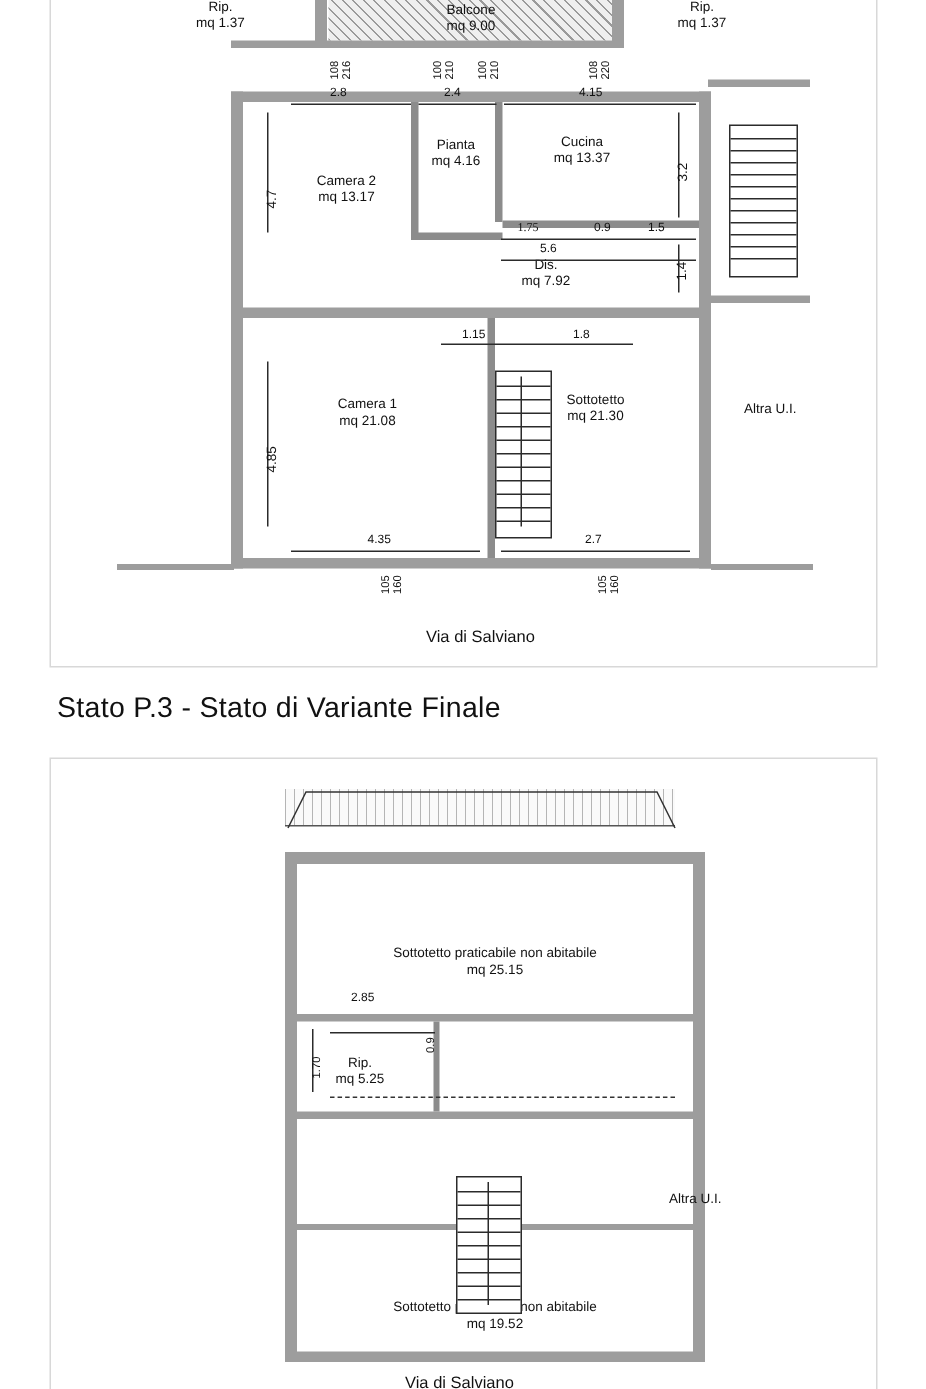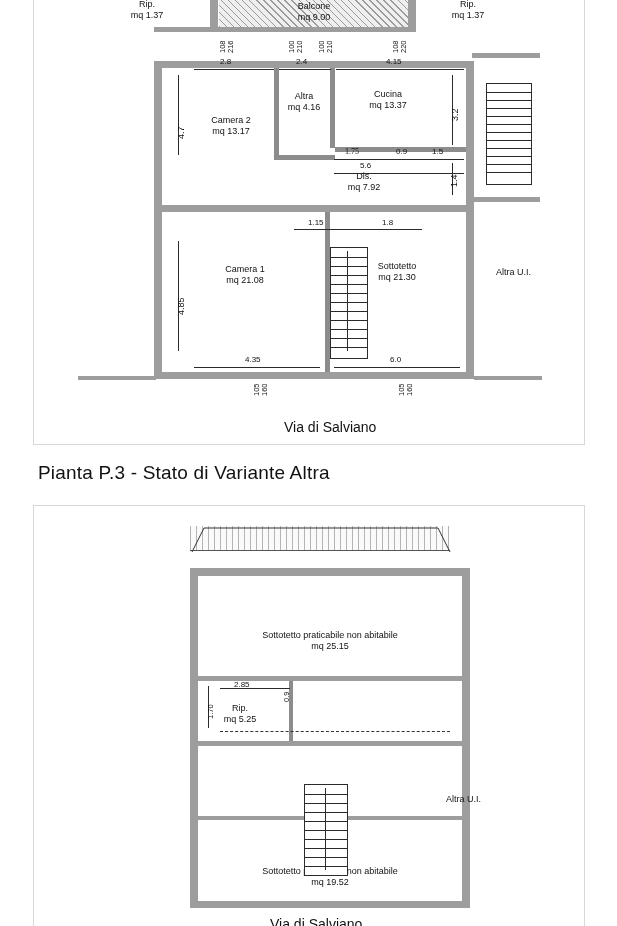--- a/index.html
+++ b/index.html
@@ -26,21 +26,21 @@
   .thinl{position:absolute;background:#555;}
   .dash{position:absolute;border-top:1px dashed #333;}
   .lbl{position:absolute;font-size:9px;color:#111;text-align:center;line-height:1.25;white-space:nowrap;}
   .lbl-l{position:absolute;font-size:9px;color:#111;line-height:1.25;white-space:nowrap;}
   .dim{position:absolute;font-size:8px;color:#111;white-space:nowrap;}
   .vtext{position:absolute;font-size:7.5px;color:#111;white-space:nowrap;transform:rotate(-90deg);transform-origin:left top;}
   .vtext9{position:absolute;font-size:9px;color:#111;white-space:nowrap;transform:rotate(-90deg);transform-origin:left top;}
   .stair{position:absolute;border:1px solid #2b2b2b;background:#fff;}
   .stair .st{position:absolute;left:0;right:0;height:0;border-top:1px solid #2b2b2b;}
   .arrowline{position:absolute;height:0;border-top:1px solid #2b2b2b;}
-  .via{position:absolute;font-size:14px;color:#111;}
+  .via{position:absolute;font-size:11px;color:#111;}
 </style>
 </head>
 <body>
 
 <div class="page">
 
   <div class="plan-frame plan1">
 
     <div class="hatch" style="left:185px;top:3px;width:189px;height:33px;"></div>
     <div class="wall" style="left:176px;top:0px;width:8px;height:39px;"></div>
@@ -95,21 +95,21 @@
     <div class="wall-d" style="left:240px;top:77px;width:5px;height:92px;"></div>
     <div class="wall-d" style="left:296px;top:77px;width:5px;height:80px;"></div>
     <div class="wall-d" style="left:240px;top:164px;width:61px;height:5px;"></div>
     <div class="wall-d" style="left:301px;top:156px;width:131px;height:5px;"></div>
     <div class="wall-d" style="left:291px;top:221px;width:5px;height:160px;"></div>
 
     <div class="lbl" style="left:152px;top:124px;width:90px;">
       <span>Camera 2</span><br><span>mq 13.17</span>
     </div>
     <div class="lbl" style="left:240px;top:100px;width:60px;">
-      <span>Altra</span><br><span>mq 4.16</span>
+      <span>Pianta</span><br><span>mq 4.16</span>
     </div>
     <div class="lbl" style="left:314px;top:98px;width:80px;">
       <span>Cucina</span><br><span>mq 13.37</span>
     </div>
     <div class="lbl" style="left:300px;top:180px;width:60px;">
       <span>Dis.</span><br><span>mq 7.92</span>
     </div>
     <div class="lbl" style="left:166px;top:273px;width:90px;">
       <span>Camera 1</span><br><span>mq 21.08</span>
     </div>
@@ -160,34 +160,34 @@
     <div class="dim" style="left:274px;top:227px;">1.15</div>
     <div class="arrowline" style="left:320px;top:238px;width:68px;"></div>
     <div class="dim" style="left:348px;top:227px;">1.8</div>
 
     <div class="arrowline" style="left:144px;top:250px;width:0;height:110px;border-top:none;border-left:1px solid #2b2b2b;"></div>
     <div class="vtext9" style="left:142px;top:324px;">4.85</div>
 
     <div class="arrowline" style="left:160px;top:376px;width:126px;"></div>
     <div class="dim" style="left:211px;top:364px;">4.35</div>
     <div class="arrowline" style="left:300px;top:376px;width:126px;"></div>
-    <div class="dim" style="left:356px;top:364px;">6.0</div>
+    <div class="dim" style="left:356px;top:364px;">2.7</div>
 
     <div class="vtext" style="left:218px;top:405px;"><span>105</span></div>
     <div class="vtext" style="left:226px;top:405px;"><span>160</span></div>
     <div class="vtext" style="left:363px;top:405px;"><span>105</span></div>
     <div class="vtext" style="left:371px;top:405px;"><span>160</span></div>
 
     <div class="wall" style="left:440px;top:385px;width:68px;height:4px;"></div>
     <div class="wall" style="left:44px;top:385px;width:78px;height:4px;"></div>
 
     <div class="via" style="left:250px;top:428px;">Via di Salviano</div>
   </div>
 
-  <div class="sec-title">Pianta P.3 - Stato di Variante Altra</div>
+  <div class="sec-title">Stato P.3 - Stato di Variante Finale</div>
 
   <div class="plan-frame plan2">
 
     <div class="hatch-v" style="left:156px;top:20px;width:260px;height:24px;"></div>
     <div class="thinl" style="left:156px;top:44px;width:260px;height:1px;"></div>
     <div class="thinl" style="left:168px;top:44px;width:1px;height:0;border-top:none;"></div>
     <svg style="position:absolute;left:156px;top:20px;" width="262" height="28">
       <path d="M2,26 L14,2 L248,2 L260,26" fill="none" stroke="#333" stroke-width="1"></path>
     </svg>
 
@@ -221,21 +221,21 @@
       <div class="st" style="top:36px;"></div>
         <div class="st" style="top:45px;"></div>
         <div class="st" style="top:54px;"></div>
       <div class="st" style="top:63px;"></div>
         <div class="st" style="top:72px;"></div>
         <div class="st" style="top:81px;"></div>
     </div>
     <div class="thin" style="left:291px;top:282px;width:1px;height:82px;"></div>
 
     <div class="arrowline" style="left:186px;top:182px;width:70px;"></div>
-    <div class="dim" style="left:200px;top:174px;">2.85</div>
+    <div class="dim" style="left:200px;top:154px;">2.85</div>
     <div class="vtext" style="left:248px;top:196px;">0.9</div>
     <div class="arrowline" style="left:174px;top:180px;width:0;height:42px;border-top:none;border-left:1px solid #2b2b2b;"></div>
     <div class="vtext" style="left:172px;top:213px;">1.70</div>
 
     <div class="via" style="left:236px;top:410px;">Via di Salviano</div>
   </div>
 
 </div>
 
 </body></html>

